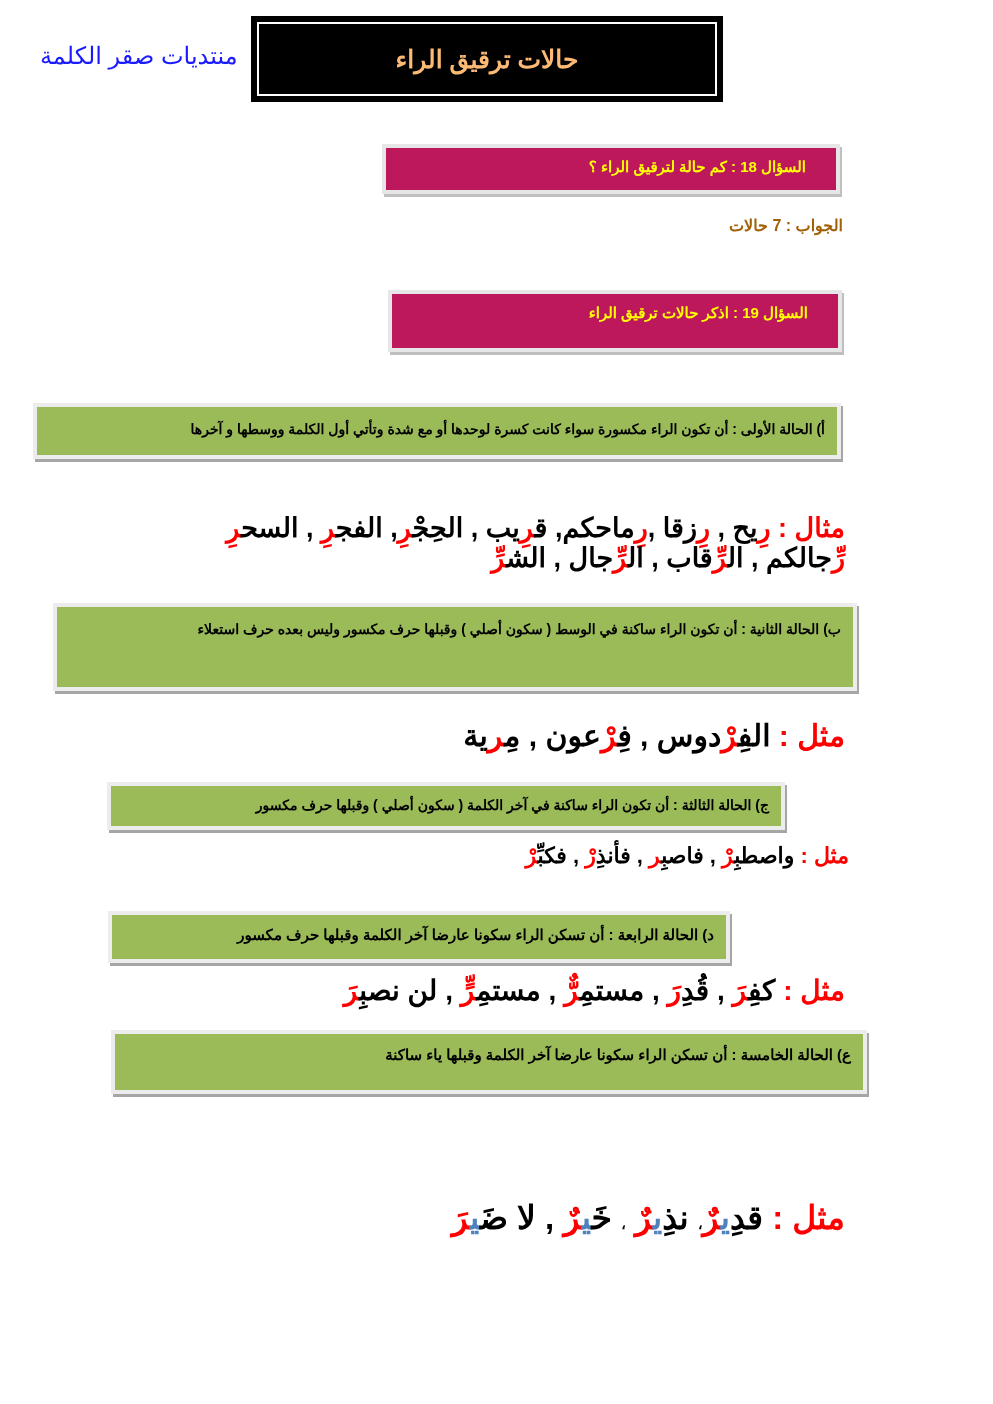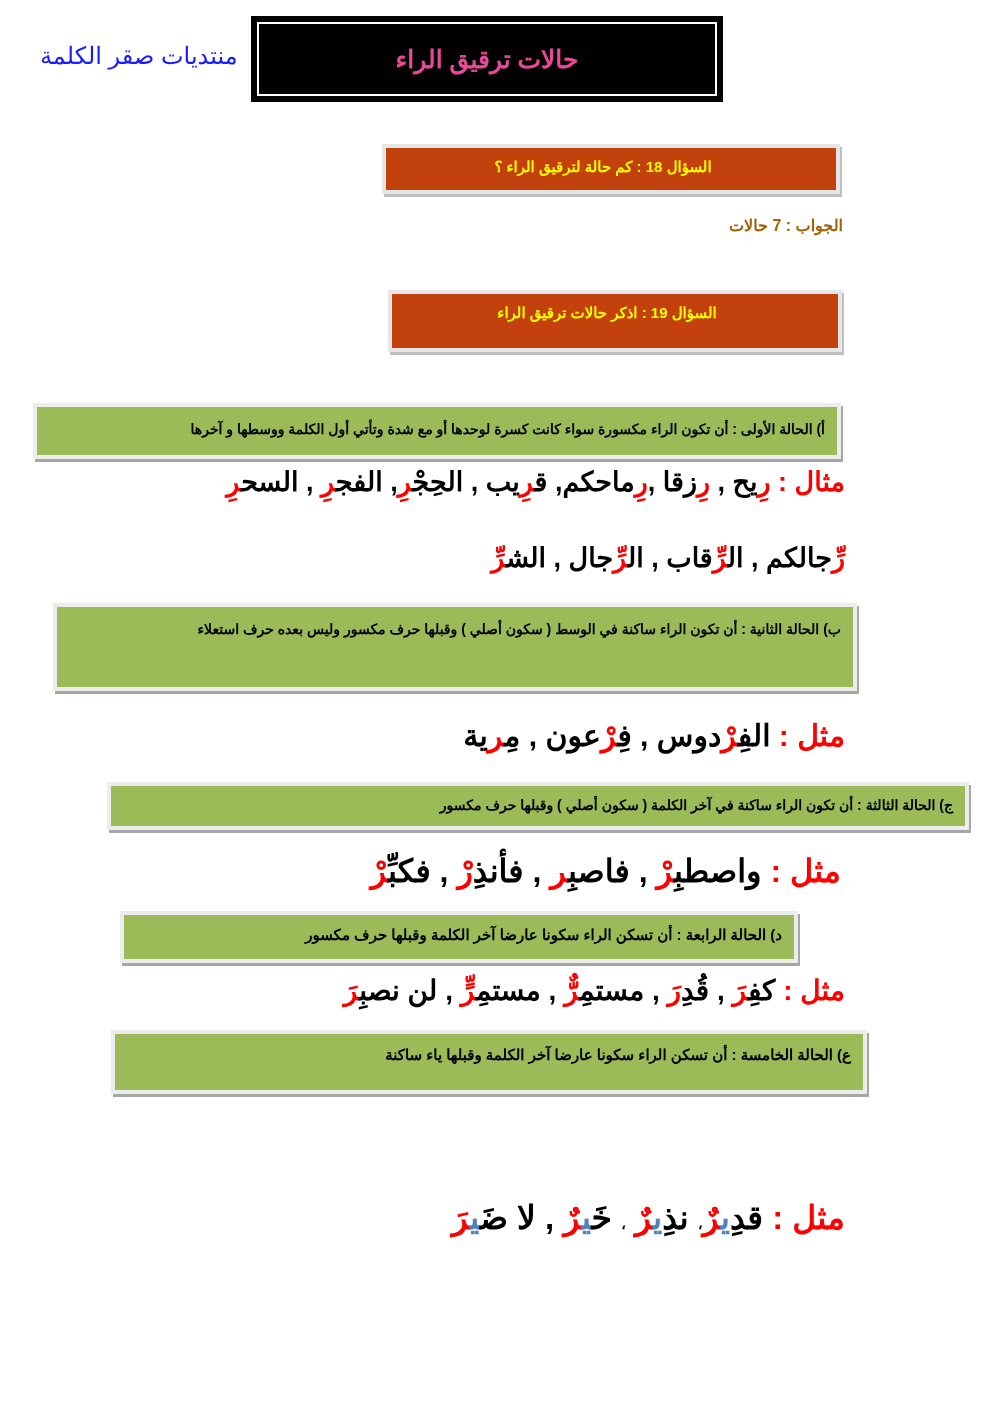--- a/index.html
+++ b/index.html
@@ -13,32 +13,32 @@
   
   .title-box {
     left:251px; top:16px; width:472px; height:86px; background:#000;
     box-sizing:border-box;
   }
   .title-inner {
     position:absolute; left:6px; top:6px; right:6px; bottom:6px;
     border:2px solid #fff; box-sizing:border-box;
     display:flex; align-items:center; justify-content:center;
   }
-  .title-text { color:#ec4899; font-weight:bold; font-size:25px; font-family:"Liberation Sans", sans-serif; }
+  .title-text { color:#fdba74; font-weight:bold; font-size:25px; font-family:"Liberation Sans", sans-serif; }
 
   .forum-name {
     left:40px; top:42px; width:235px; color:#1a1aff; font-size:24px;
     font-family:"Liberation Sans", sans-serif; text-align:left; white-space:nowrap;
   }
 
   
   .q-box {
-    background:#c2410c; box-sizing:border-box;
+    background:#be185d; box-sizing:border-box;
     border:4px solid #e6e6e6; box-shadow: 2px 3px 0 #bfbfbf;
-    display:flex; align-items:flex-start; padding:10px 30px 0 14px;justify-content:center;
+    display:flex; align-items:flex-start; padding:10px 30px 0 14px;
   }
   .q-text { color:#ffff00; font-weight:bold; font-size:15px; font-family:"Liberation Sans", sans-serif; }
 
   .answer { right:150px; top:216px; color:#a16207; font-weight:bold; font-size:16px; font-family:"Liberation Sans", sans-serif; }
 
   
   .case-box {
     background:#9bbb59; box-sizing:border-box;
     border:4px solid #ececec; box-shadow: 2px 3px 0 #a6a6a6;
     padding:8px 12px 0 4px;
@@ -67,45 +67,45 @@
 
 <div class="abs answer rtl">الجواب :  7 حالات</div>
 
 <div class="abs q-box rtl" style="left:388px; top:290px; width:454px; height:62px;">
   <span class="q-text">السؤال 19 : اذكر حالات ترقيق  الراء</span>
 </div>
 
 <div class="abs case-box rtl" style="left:33px; top:403px; width:808px; height:56px;">
   <div class="case-text">أ) الحالة الأولى : أن تكون الراء مكسورة سواء  كانت كسرة لوحدها أو مع شدة وتأتي  أول الكلمة  ووسطها و  آخرها</div>
 </div>
-<div class="abs ex rtl" style="right:148px; top:466px; font-size:27px;">
+<div class="abs ex rtl" style="right:148px; top:512px; font-size:27px;">
   <span class="lbl">مثال  :</span>
   <span><span class="r">رِ</span>يح , <span class="r">رِ</span>زقا ,<span class="r">رِ</span>ماحكم, ق<span class="r">رِ</span>يب , الحِجْ<span class="r">رِ</span>, الفج<span class="r">رِ</span> , السح<span class="r">رِ</span></span>
 </div>
 <div class="abs ex rtl" style="right:148px; top:542px; font-size:27px;">
   <span><span class="r">رِّ</span>جالكم , ال<span class="r">رِّ</span>قاب , ال<span class="r">رِّ</span>جال  , الش<span class="r">رِّ</span></span>
 </div>
 
 <div class="abs case-box rtl" style="left:53px; top:603px; width:804px; height:88px;">
   <div class="case-text">ب) الحالة الثانية  : أن تكون الراء ساكنة في  الوسط ( سكون أصلي ) وقبلها حرف مكسور وليس بعده حرف استعلاء</div>
 </div>
 <div class="abs ex rtl" style="right:148px; top:694px; font-size:30px;margin-top:24px;">
   <span class="lbl">مثل :</span>
   <span>الفِ<span class="r">رْ</span>دوس , فِ<span class="r">رْ</span>عون , مِ<span class="r">ر</span>ية</span>
 </div>
 
-<div class="abs case-box rtl" style="left:107px; top:782px; width:862px; height:48px;">
+<div class="abs case-box rtl" style="left:107px; top:782px; width:678px; height:48px;">
   <div class="case-text" style="line-height:22px;">ج) الحالة الثالثة  : أن تكون الراء ساكنة في آخر الكلمة ( سكون أصلي ) وقبلها حرف مكسور</div>
 </div>
-<div class="abs ex rtl" style="right:152px; top:843px; font-size:32px;margin-top:9px;">
+<div class="abs ex rtl" style="right:144px; top:843px; font-size:22px;">
   <span class="lbl">مثل :</span>
   <span>واصطبِ<span class="r">رْ</span> , فاصبِ<span class="r">ر</span> , فأنذِ<span class="r">رْ</span> , فكبِّ<span class="r">رْ</span></span>
 </div>
 
-<div class="abs case-box rtl" style="left:120px; top:911px; width:678px; height:52px;">
+<div class="abs case-box rtl" style="left:108px; top:911px; width:622px; height:52px;">
   <div class="case-text" style="font-size:15px; line-height:24px;">د) الحالة الرابعة  : أن تسكن الراء سكونا عارضا آخر الكلمة وقبلها حرف مكسور</div>
 </div>
 <div class="abs ex rtl" style="right:148px; top:974px; font-size:28px;">
   <span class="lbl">مثل :</span>
   <span>كفِ<span class="r">رَ</span> , قُدِ<span class="r">رَ</span> , مستمِ<span class="r">رٌّ</span> , مستمِ<span class="r">رٍّ</span> , لن نصبِ<span class="r">رَ</span></span>
 </div>
 
 <div class="abs case-box rtl" style="left:111px; top:1030px; width:756px; height:64px;">
   <div class="case-text" style="font-size:15px; line-height:26px;">ع) الحالة الخامسة : أن تسكن الراء سكونا عارضا آخر الكلمة وقبلها  ياء ساكنة</div>
 </div>

